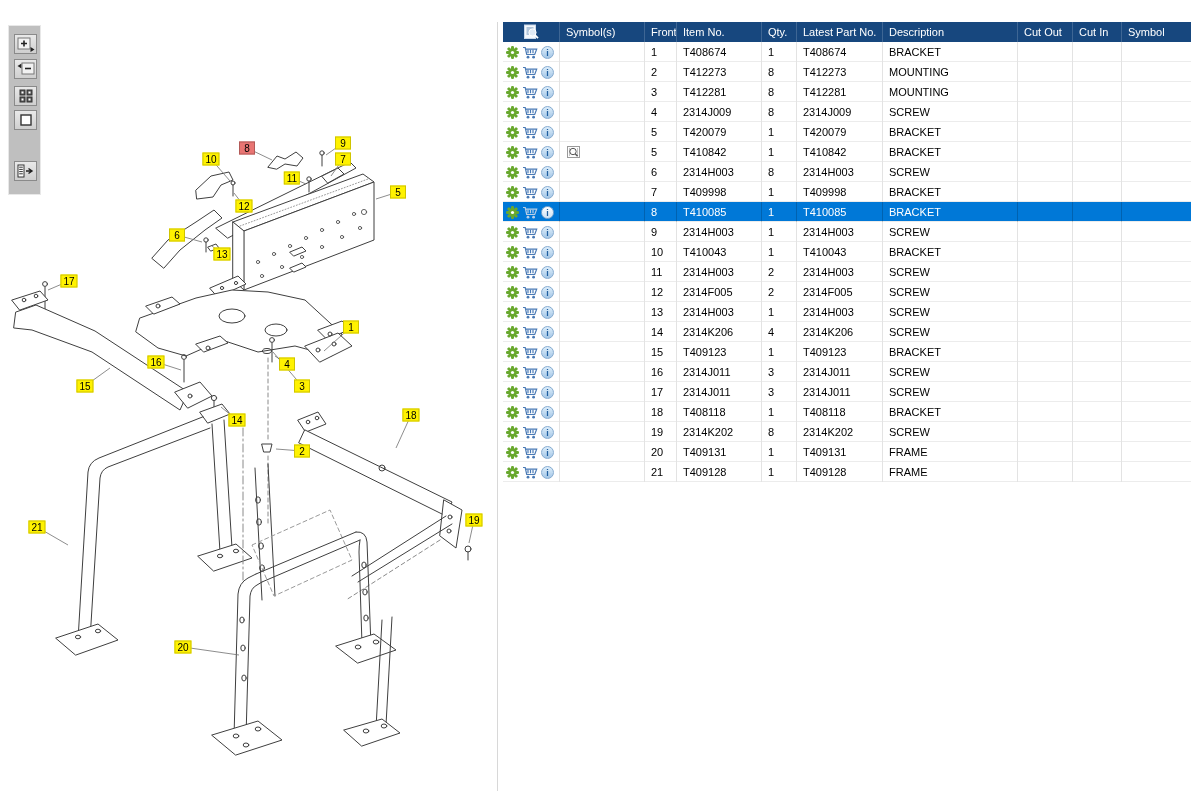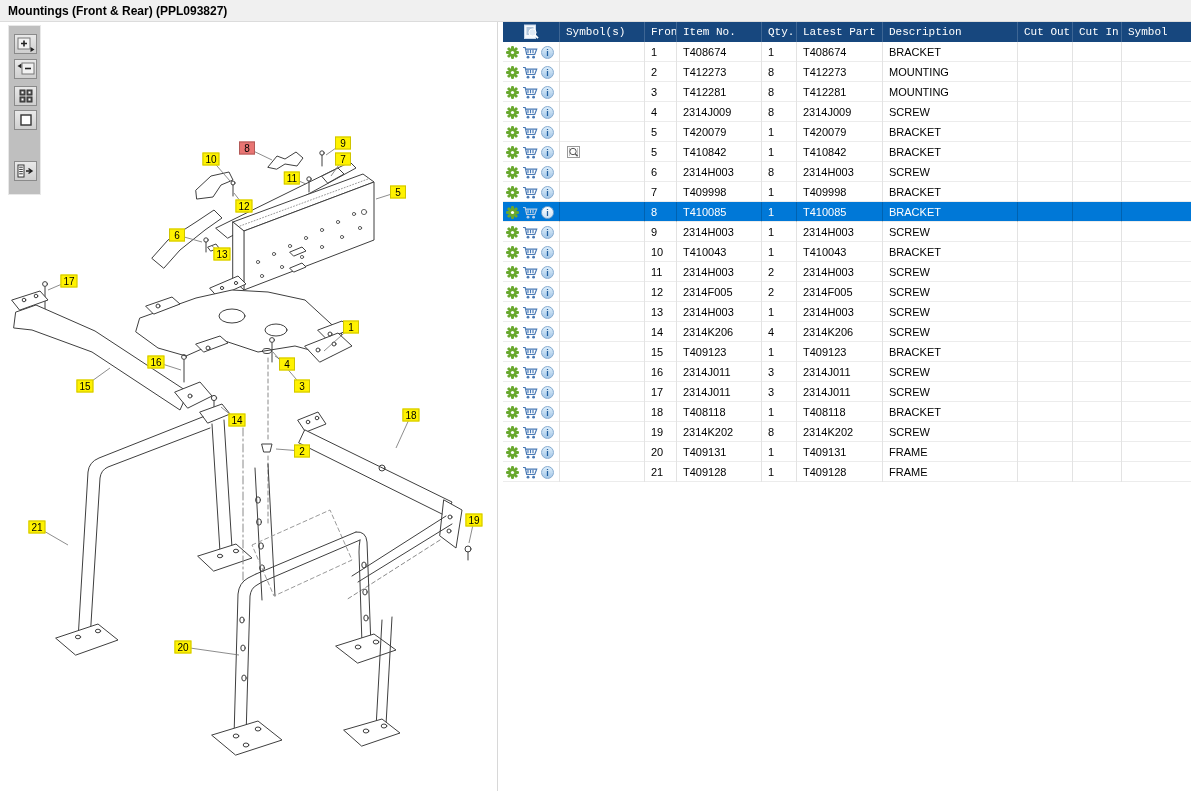--- a/index.html
+++ b/index.html
@@ -26,21 +26,21 @@
   .panel-divider { position:absolute; left:497px; top:22px; width:1px; height:769px; background:#d8d8d8; }
 
   .callout { position:absolute; transform:translate(-50%,-50%); height:13px; min-width:16px;
              padding:0 2px; background:var(--callout-bg); border:1px solid #cfc400;
              font-size:10px; line-height:11px; text-align:center; color:#000; cursor:pointer; }
   .callout.hl { background:var(--callout-hl-bg); border-color:#b25a58; }
 
   
   .ptable { position:absolute; left:503px; top:22px; width:688px; }
   .tr { display:flex; height:20px; background:#fff; border-bottom:1px solid #ececec; }
-  .tr.head { background:var(--header-bg); border-bottom:none;font-family:Liberation Mono, monospace; }
+  .tr.head { background:var(--header-bg); border-bottom:none; }
   .td, .th { flex:none; height:20px; overflow:hidden; white-space:nowrap;
              display:flex; align-items:center; padding-left:6px;
              border-right:1px solid #e3e3e3; font-size:11px; color:#000; }
   .th { color:#fff; border-right:1px solid #3e6694; font-size:11px; }
   .th:last-child, .td:last-child { border-right:none; }
   .td.icons { padding-left:3px; gap:3px; }
   .tr.selected { background:var(--selected-bg); }
   .tr.selected .td { color:#fff; border-right-color:rgba(0,0,0,0.18); }
 
   .info-ic { width:13px; height:13px; border-radius:50%; flex:none;
@@ -50,23 +50,20 @@
   .tr.selected .info-ic { background:linear-gradient(#fdfeff,#cfe2f3); }
 
   .watermark { position:absolute; left:544px; top:370px; font-size:31px; font-weight:bold;
                color:var(--watermark-color); letter-spacing:5px; pointer-events:none; z-index:5; }
 </style>
 </head>
 <body>
 
 <div id="stage">
 
-  <div class="titlebar">
-    <span class="t">Mountings (Front &amp; Rear) (PPL093827)</span>
-  </div>
 
   <div class="diagram">
 
     <svg class="drawing" width="497" height="769" viewBox="0 22 497 769">
       <g stroke="#3f3f3f" stroke-width="1" fill="none" stroke-linejoin="round" stroke-linecap="round">
 
         <path d="M196,190 L211,176 L229,172 L233,180 L221,185 L213,197 L197,199 Z" fill="#fff"></path>
         <path d="M268,167 L277,156 L285,159 L296,152 L303,158 L297,166 L285,164 L277,169 Z" fill="#fff"></path>
         <path d="M216,228 L350,162 L356,168 L228,238 Z" fill="#fff"></path>
         <path d="M322,176 L338,168 L344,174 L328,183 Z" fill="#fff"></path>

